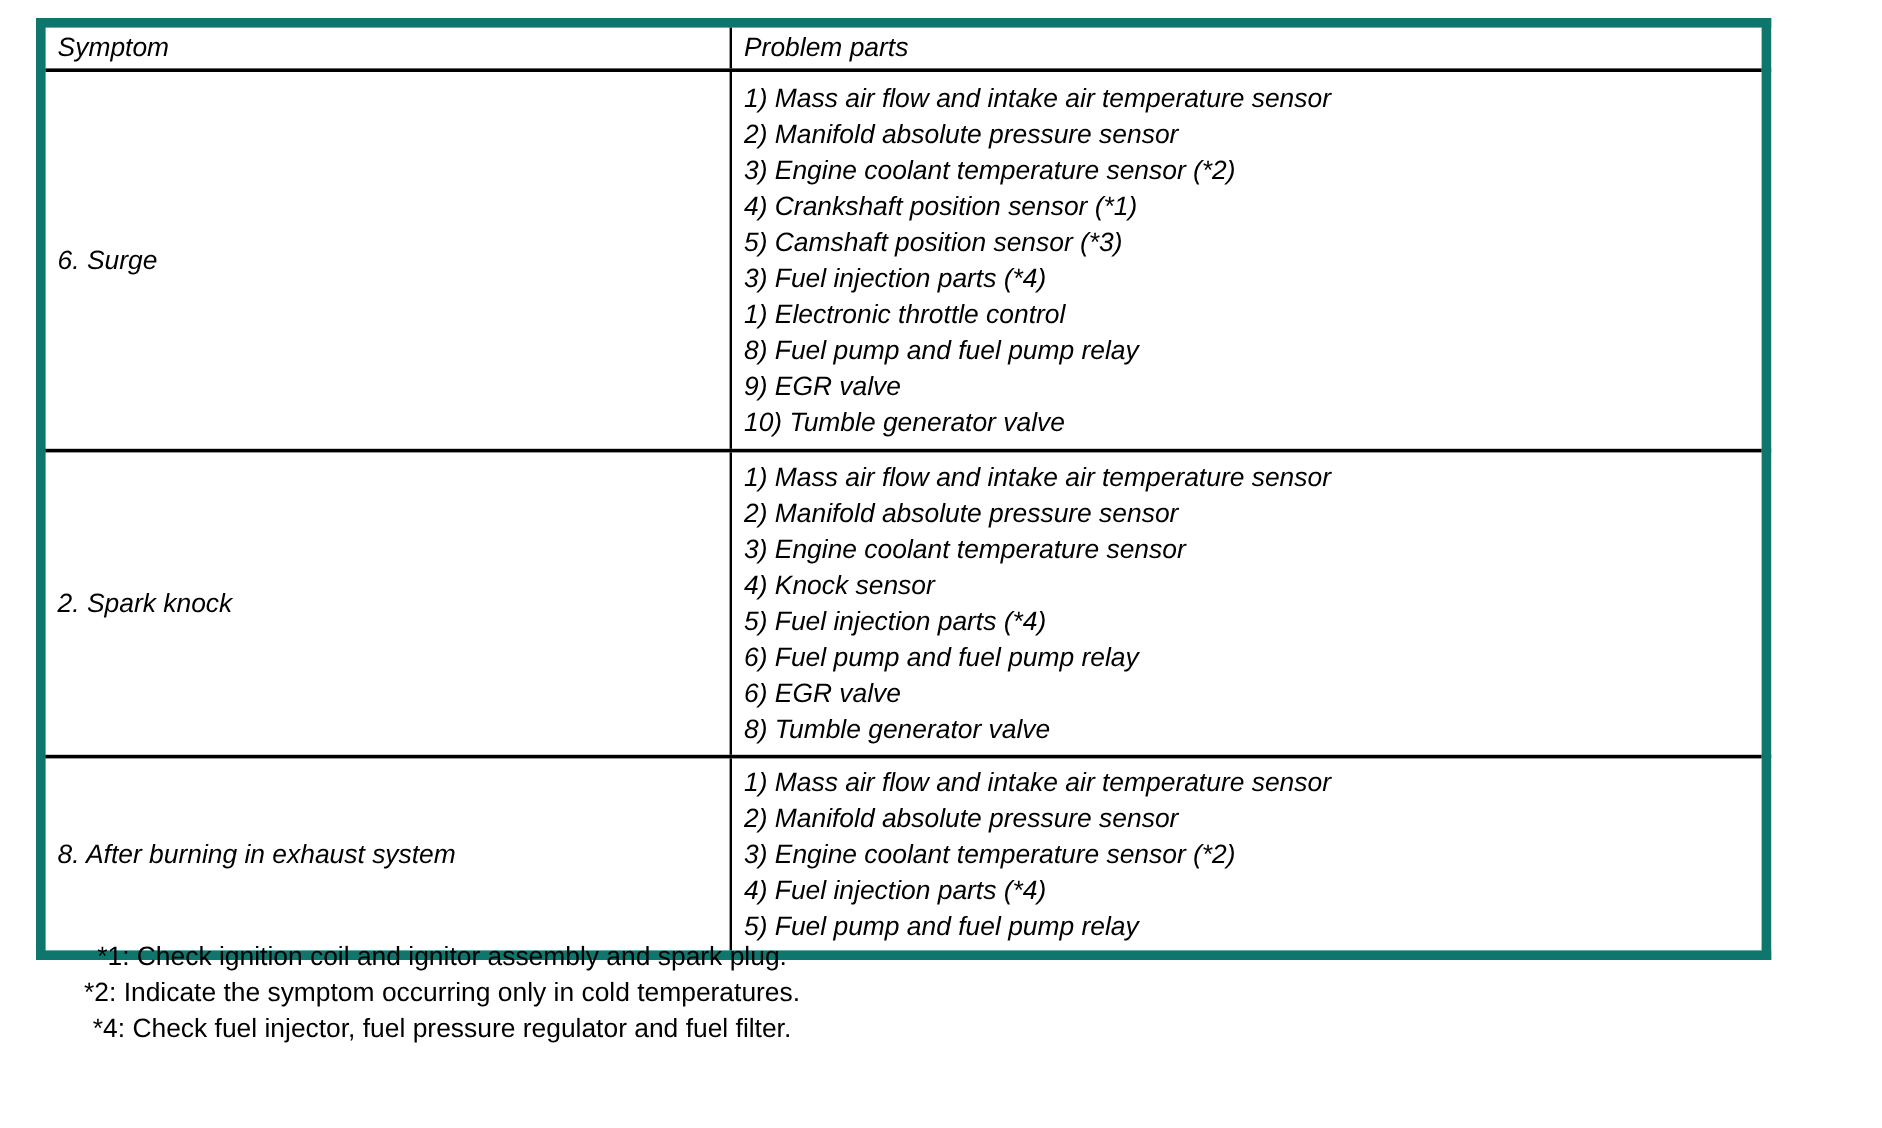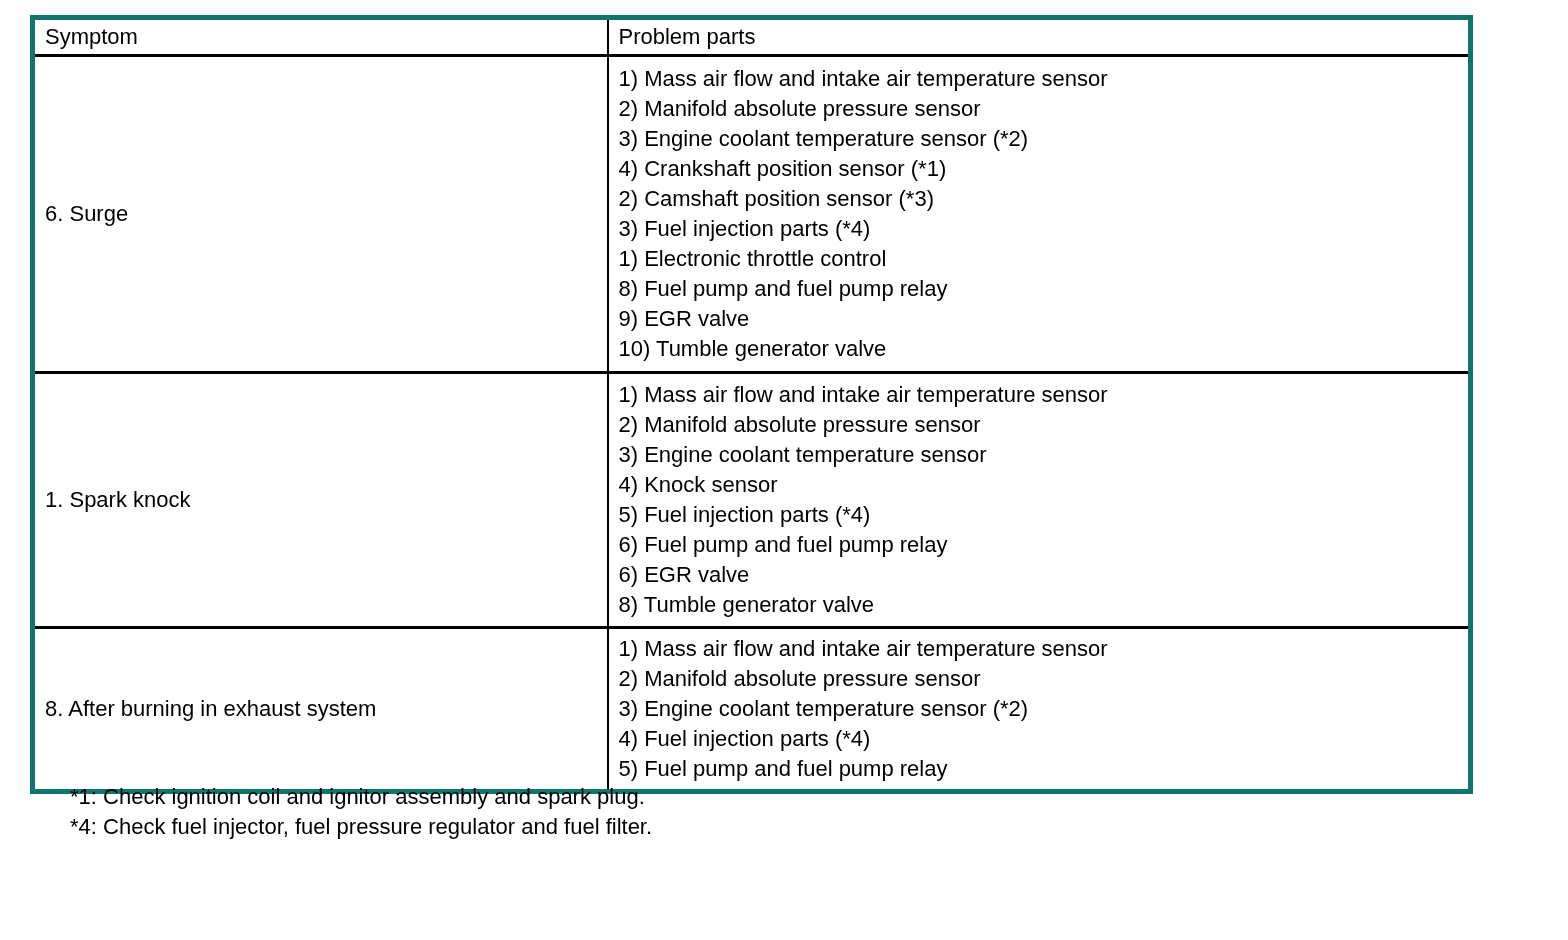--- a/index.html
+++ b/index.html
@@ -34,21 +34,22 @@
   table.symptom-table th,
   table.symptom-table td {
     border: 2px solid #000000;
     vertical-align: middle;
     text-align: left;
     font-weight: normal;
     padding: 4px 10px;
   }
   
   table.symptom-table {
-    border: 5px solid #0f766e;
+    border: 8px solid #0f766e;
+    font-style: italic;
   }
   table.symptom-table tbody td {
     border-top-width: 3px;
   }
   table.symptom-table th {
     height: 26px;
     line-height: 26px;
     font-size: 22px;
   }
   td.symptom-cell {
@@ -70,20 +71,21 @@
   tr.body-row-2 td { height: 152px; }
   .footnotes {
     position: absolute;
     left: 70px;
     top: 782px;
     font-size: 22px;
   }
   .footnote-line {
     line-height: 30px;
     white-space: nowrap;
+    text-align: center;
   }
 </style>
 </head>
 <body>
 
 <div class="page">
 
   <table class="symptom-table">
     <colgroup>
       <col class="col-symptom">
@@ -96,30 +98,30 @@
       </tr>
     </thead>
     <tbody id="table-body">
         <tr class="body-row-0">
           <td class="symptom-cell">6. Surge</td>
           <td class="parts-cell">
             <div class="part-line">1) Mass air flow and intake air temperature sensor</div>
             <div class="part-line">2) Manifold absolute pressure sensor</div>
             <div class="part-line">3) Engine coolant temperature sensor (*2)</div>
             <div class="part-line">4) Crankshaft position sensor (*1)</div>
-            <div class="part-line">2) Camshaft position sensor (*3)</div>
+            <div class="part-line">5) Camshaft position sensor (*3)</div>
             <div class="part-line">3) Fuel injection parts (*4)</div>
             <div class="part-line">1) Electronic throttle control</div>
             <div class="part-line">8) Fuel pump and fuel pump relay</div>
             <div class="part-line">9) EGR valve</div>
             <div class="part-line">10) Tumble generator valve</div>
           </td>
         </tr>
         <tr class="body-row-1">
-          <td class="symptom-cell">1. Spark knock</td>
+          <td class="symptom-cell">2. Spark knock</td>
           <td class="parts-cell">
             <div class="part-line">1) Mass air flow and intake air temperature sensor</div>
             <div class="part-line">2) Manifold absolute pressure sensor</div>
             <div class="part-line">3) Engine coolant temperature sensor</div>
             <div class="part-line">4) Knock sensor</div>
             <div class="part-line">5) Fuel injection parts (*4)</div>
             <div class="part-line">6) Fuel pump and fuel pump relay</div>
             <div class="part-line">6) EGR valve</div>
             <div class="part-line">8) Tumble generator valve</div>
           </td>
@@ -132,16 +134,17 @@
             <div class="part-line">3) Engine coolant temperature sensor (*2)</div>
             <div class="part-line">4) Fuel injection parts (*4)</div>
             <div class="part-line">5) Fuel pump and fuel pump relay</div>
           </td>
         </tr>
       </tbody>
   </table>
 
   <div class="footnotes" id="footnotes">
       <div class="footnote-line">*1: Check ignition coil and ignitor assembly and spark plug.</div>
+      <div class="footnote-line">*2: Indicate the symptom occurring only in cold temperatures.</div>
       <div class="footnote-line">*4: Check fuel injector, fuel pressure regulator and fuel filter.</div>
     </div>
 
 </div>
 
 </body></html>

